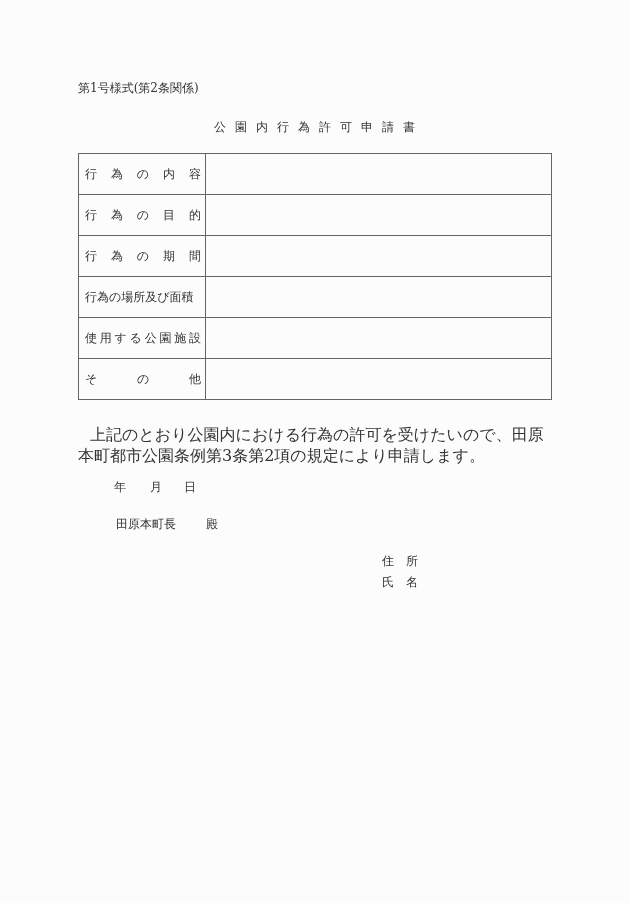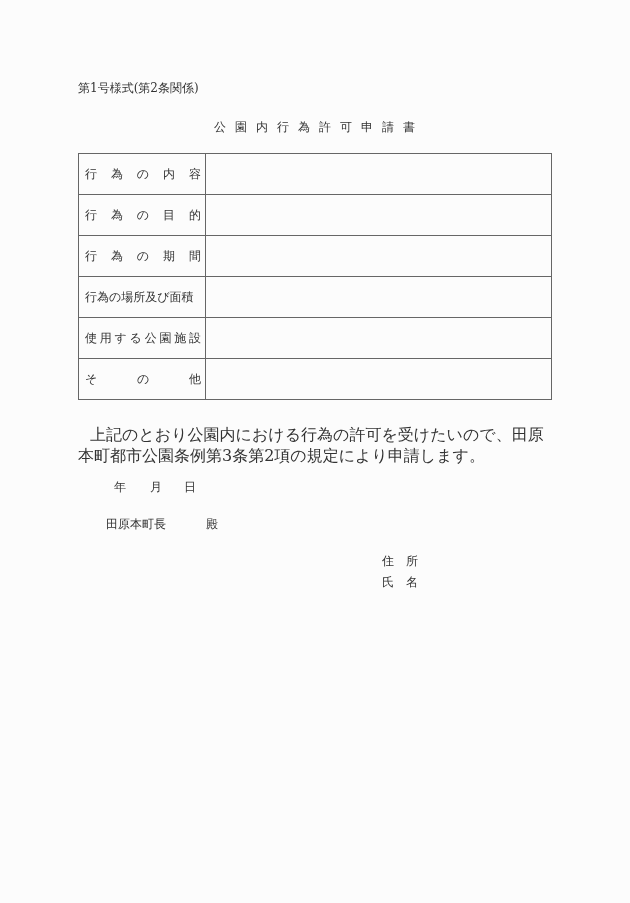--- a/index.html
+++ b/index.html
@@ -12,21 +12,21 @@
   .title { left: 0; width: 630px; top: 119px; text-align: center; font-size: 12px; letter-spacing: 9px; padding-left: 8px; box-sizing: border-box; }
   table.app {
     position: absolute; left: 78px; top: 153px; width: 474px; border-collapse: collapse;
   }
   table.app td { border: 1.2px solid #666; height: 40px; padding: 0; font-size: 12px; }
   table.app td.label { width: 116px; padding: 0 4px 0 6px; }
   .spread { display: flex; justify-content: space-between; }
   .tight { letter-spacing: 0; }
   .para { left: 78px; top: 424px; width: 480px; font-size: 16px; line-height: 21px; text-indent: 12px; }
   .date { top: 479px; font-size: 12px; }
-  .addressee { left: 106px; top: 516px; font-size: 12px; }
+  .addressee { left: 116px; top: 516px; font-size: 12px; }
   .dono { left: 206px; top: 516px; font-size: 12px; }
   .appl-row { left: 382px; font-size: 12px; width: 36px; display: flex; justify-content: space-between; }
 </style>
 </head>
 <body>
 
 <div class="abs form-no">第1号様式(第2条関係)</div>
 <div class="abs title">公園内行為許可申請書</div>
 
 <table class="app">

